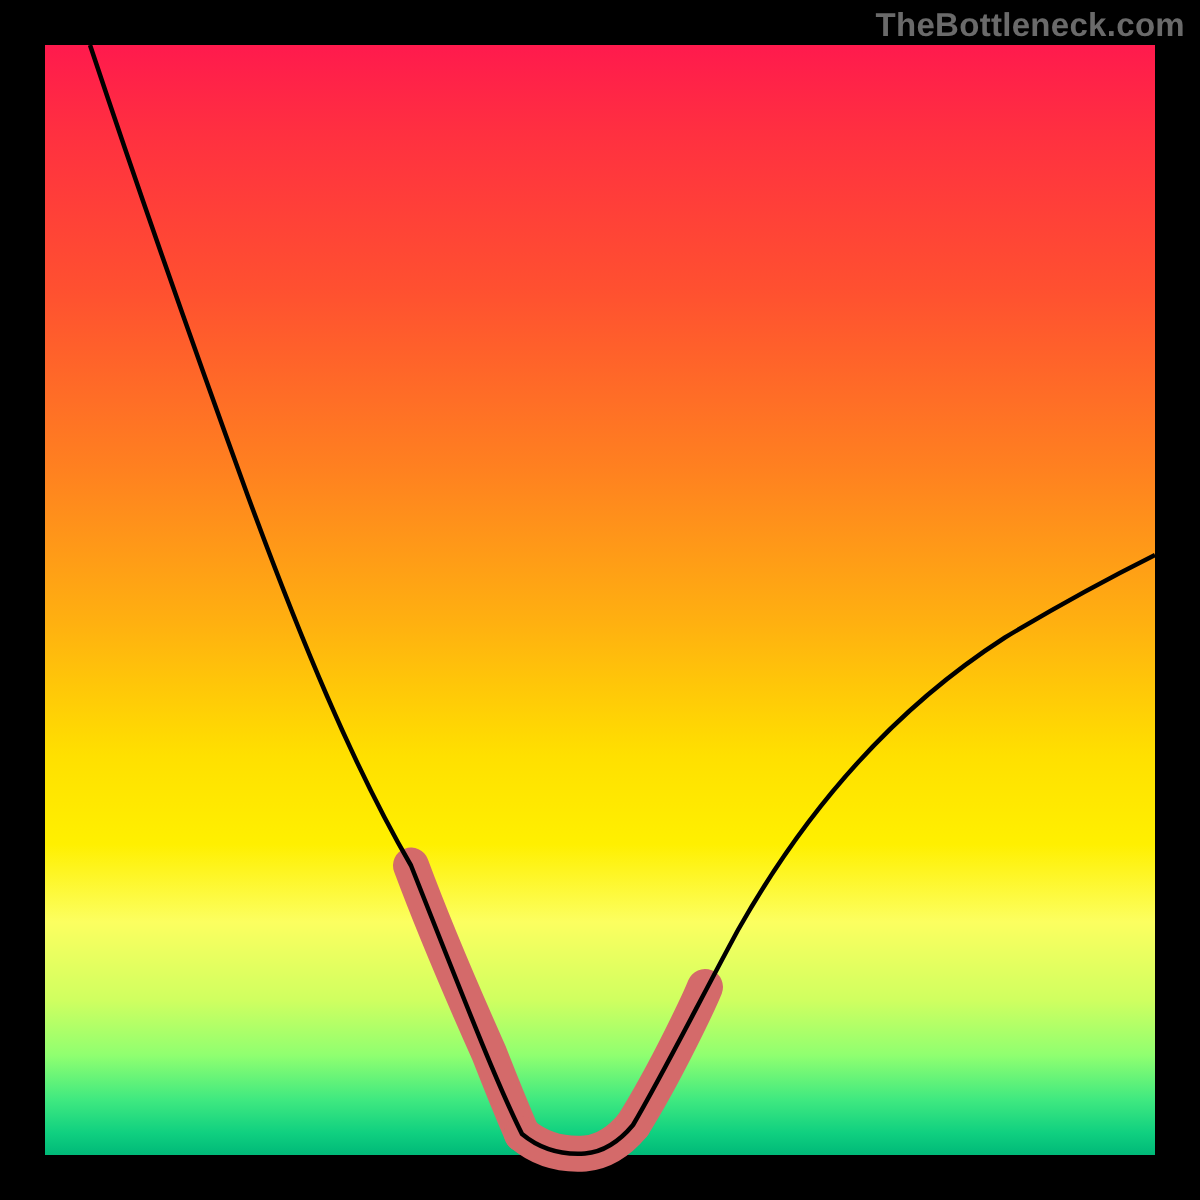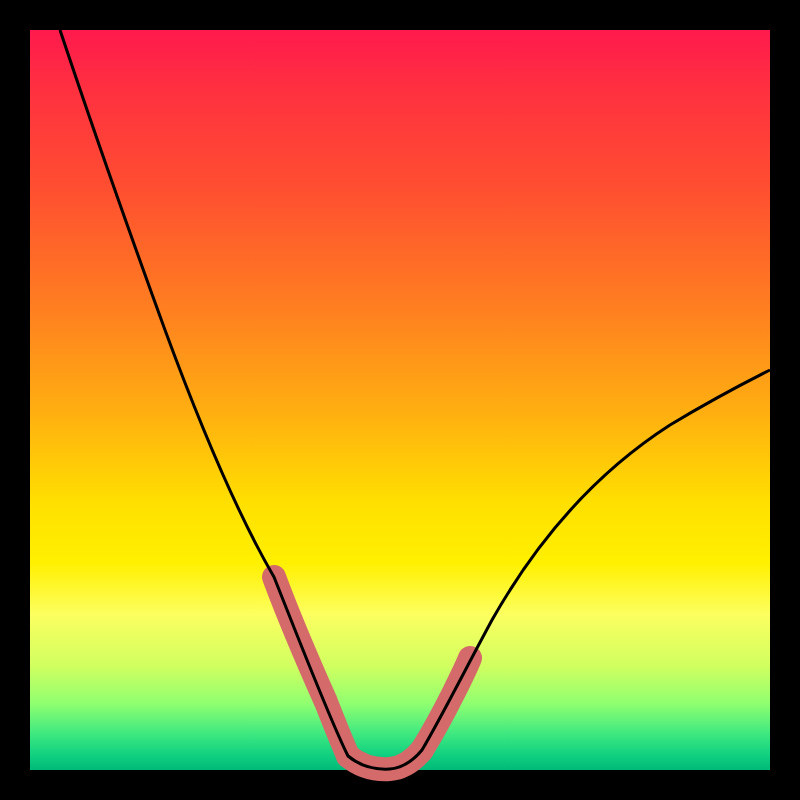--- a/index.html
+++ b/index.html
@@ -74,13 +74,14 @@
                C 60,90 95,190 135,300
                C 170,395 205,480 244,547
                C 275,625 300,690 318,726
                C 330,736 345,740 360,739
                C 372,738 382,732 392,720
                C 412,686 436,638 462,590
                C 510,505 570,440 640,395
                C 690,365 720,350 740,340" stroke="#000" stroke-width="3" fill="none"></path>
     </svg>
   </div>
+  <div class="watermark">TheBottleneck.com</div>
 </div>
 
 </body></html>

